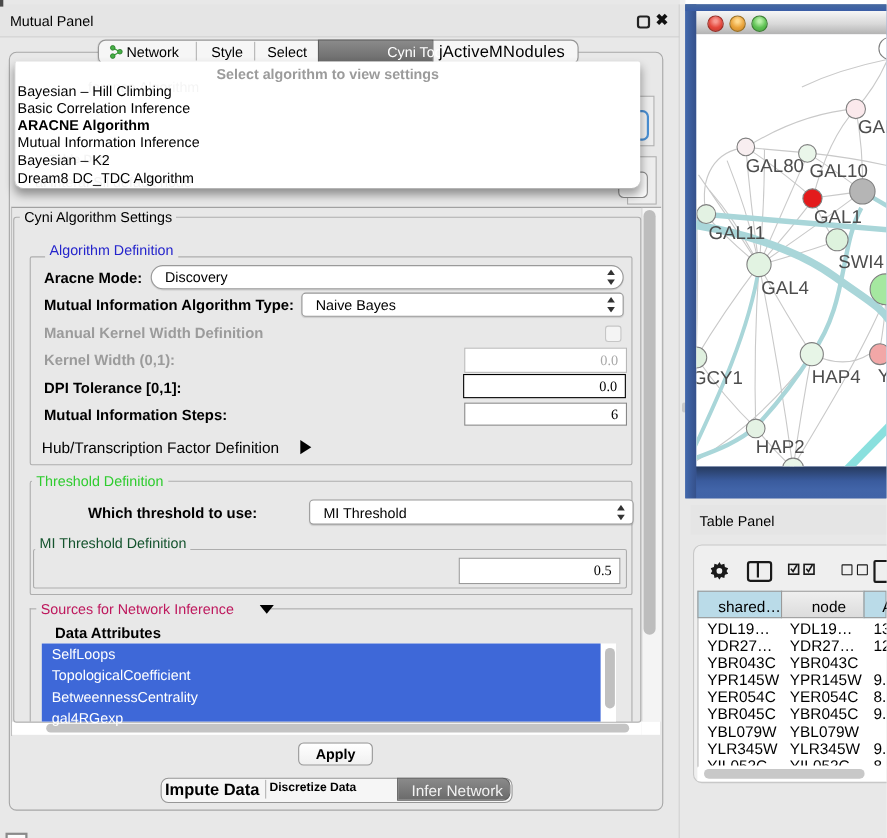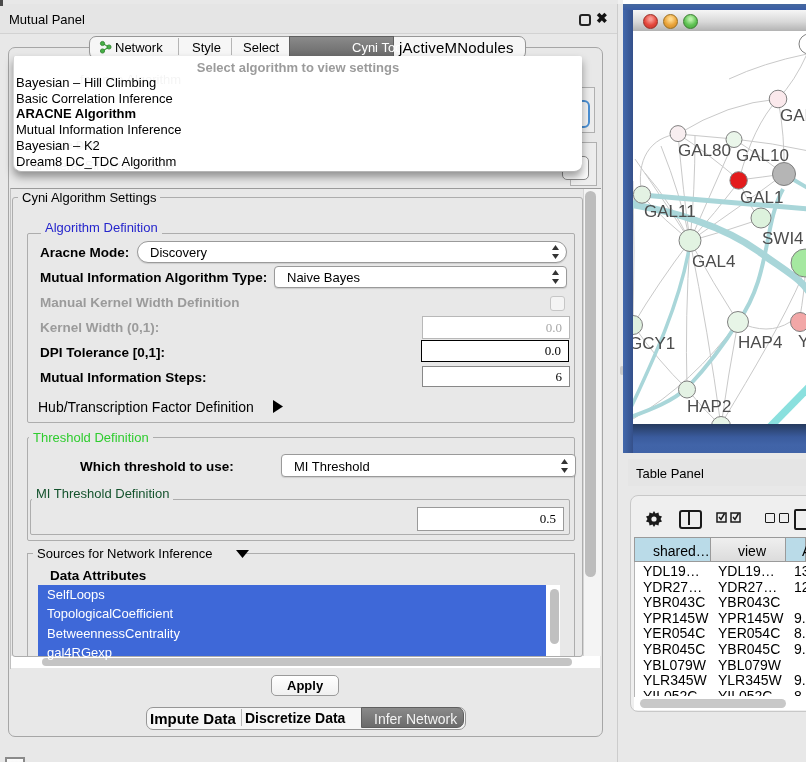--- a/index.html
+++ b/index.html
@@ -108,38 +108,38 @@
         <path d="M4.5 14 L8 9 H1 Z" fill="#333"></path>
       </svg>
 </div>
 <div class="grp" style="left:30px;top:499px;width:538px;height:34px;"></div>
 <div class="gtitle" style="left:32px;top:486px;color:#14532d;">MI Threshold Definition</div>
 <div class="fld" style="left:417px;top:507px;width:145px;height:22px;border:1px solid #9a9a9a;color:#000;">
       <span>0.5</span>
     </div>
 
 <div class="grp" style="left:27px;top:553px;width:546px;height:102px;border-bottom:none;border-radius:0;"></div>
-<div class="gtitle" style="left:33px;top:546px;color:#000000;padding-right:26px;">Sources for Network Inference</div>
+<div class="gtitle" style="left:33px;top:546px;color:#be185d;padding-right:26px;">Sources for Network Inference</div>
 <svg class="abs" style="left:236px;top:549px;" width="13" height="10" viewBox="0 0 13 10">
       <path d="M0 1 L13 1 L6.5 9 Z" fill="#000"></path>
     </svg>
 <div class="blbl" style="left:38px;top:568px;margin-left:12px;">Data Attributes</div>
 <div class="abs" style="left:38px;top:585px;width:522px;height:71px;background:#ffffff;"></div>
 <div class="abs" style="left:38px;top:585px;width:508px;height:71px;background:#3e68d8;"></div>
 <div class="abs" style="left:47px;top:585px;font-size:13px;color:#fff;line-height:19.3px;">SelfLoops<br>TopologicalCoefficient<br>BetweennessCentrality<br>gal4RGexp</div>
 <div class="abs" style="left:550px;top:589px;width:9px;height:55px;background:#c0c0c0;border-radius:5px;"></div>
 
 <div class="abs" style="left:271px;top:675px;width:66px;height:19px;background:linear-gradient(#ffffff,#f0f0f0);border:1px solid #9a9a9a;border-radius:5px;"></div>
 <div class="blbl" style="left:287px;top:678px;font-size:13px;">Apply</div>
 
 <div class="abs" style="left:146px;top:707px;width:318px;height:21px;border:1px solid #969696;border-radius:7px;background:#f6f6f6;"></div>
 <div class="abs" style="left:361px;top:707px;width:103px;height:21px;background:linear-gradient(#8a8a8a,#6b6b6b);border:1px solid #5f5f5f;box-sizing:border-box;border-radius:0 7px 7px 0;"></div>
 <div class="abs" style="left:241px;top:709px;width:1px;height:17px;background:#b5b5b5;"></div>
 <div class="blbl" style="left:150px;top:710px;font-size:15px;">Impute Data</div>
-<div class="blbl" style="left:245px;top:710px;font-size:14px;">Discretize Data</div>
+<div class="blbl" style="left:245px;top:710px;font-size:11px;">Discretize Data</div>
 <div class="lbl" style="left:374px;top:711px;font-size:14px;color:#f2f2f2;">Infer Network</div>
 
 <div class="abs" style="left:5px;top:757px;width:16px;height:12px;border:2px solid #8a8a8a;background:linear-gradient(#fdfdfd,#ececec);"></div>
 
 <div class="abs" style="left:13px;top:56px;width:568px;height:115px;background:#ffffff;border-left:1px solid #d5d5d5;border-bottom:1px solid #b5b5b5;border-radius:2px 2px 8px 8px;box-shadow:0 5px 9px rgba(0,0,0,0.38);"></div>
 <div class="abs" style="left:80px;top:72px;font-size:13px;color:rgba(60,60,60,0.055);">ference Algorithm</div>
 <div class="abs" style="left:45px;top:139px;font-size:11px;font-weight:bold;color:rgba(60,60,60,0.055);">Table Data</div>
 <div class="abs" style="left:32px;top:158px;font-size:13px;color:rgba(60,60,60,0.07);">al interal Sil default node</div>
 <div class="abs" style="left:15px;top:57px;width:566px;height:18px;font-size:13px;font-weight:bold;color:#9b9b9b;text-align:center;padding-top:3px;">Select algorithm to view settings</div>
 <div class="abs" style="left:16px;top:75px;font-size:13px;color:#000;line-height:15.7px;">Bayesian – Hill Climbing<br>Basic Correlation Inference<br><b>ARACNE Algorithm</b><br>Mutual Information Inference<br>Bayesian – K2<br>Dream8 DC_TDC Algorithm</div>
@@ -258,21 +258,21 @@
 </svg>
 <div class="abs" style="left:765px;top:513px;width:8px;height:8px;border:1.5px solid #1a1a1a;border-radius:1px;"></div>
 <div class="abs" style="left:779px;top:513px;width:8px;height:8px;border:1.5px solid #1a1a1a;border-radius:1px;"></div>
 <div class="abs" style="left:794px;top:509px;width:12px;height:17px;border:2px solid #1a1a1a;border-radius:2px;background:#efefef;"></div>
 
 <div class="abs" style="left:634px;top:537px;width:172px;height:161px;background:#ffffff;border-left:1px solid #b5b5b5;box-sizing:border-box;"></div>
 <div class="abs" style="left:634px;top:537px;width:77px;height:25px;background:#badbe8;border:1px solid #9a9a9a;box-sizing:border-box;"></div>
 <div class="abs" style="left:710px;top:537px;width:76px;height:25px;background:linear-gradient(#efefef,#dcdcdc);border:1px solid #9a9a9a;box-sizing:border-box;"></div>
 <div class="abs" style="left:785px;top:537px;width:21px;height:25px;background:#badbe8;border:1px solid #9a9a9a;box-sizing:border-box;"></div>
 <div class="lbl" style="left:653px;top:543px;font-size:14px;">shared…</div>
-<div class="lbl" style="left:738px;top:543px;font-size:14px;">view</div>
+<div class="lbl" style="left:738px;top:543px;font-size:14px;">node</div>
     <div class="lbl" style="left:802px;top:543px;font-size:14px;">A</div>
 <div class="abs" style="left:634px;top:563px;width:172px;height:133px;overflow:hidden;">
  <div style="font-size:14px;color:#000;line-height:15.6px;position:absolute;left:9px;top:1px;">YDL19…<br>YDR27…<br>YBR043C<br>YPR145W<br>YER054C<br>YBR045C<br>YBL079W<br>YLR345W<br>YIL052C</div>
  <div style="font-size:14px;color:#000;line-height:15.6px;position:absolute;left:84px;top:1px;">YDL19…<br>YDR27…<br>YBR043C<br>YPR145W<br>YER054C<br>YBR045C<br>YBL079W<br>YLR345W<br>YIL052C</div>
  <div style="font-size:14px;color:#000;line-height:15.6px;position:absolute;left:160px;top:1px;">13<br>12<br><br>9.<br>8.<br>9.<br><br>9.<br>8.</div>
 </div>
 
 <div class="abs" style="left:634px;top:697px;width:172px;height:13px;background:#ffffff;"></div>
 <div class="abs" style="left:640px;top:699px;width:146px;height:9px;background:#c8c8c8;border-radius:5px;"></div>
 

